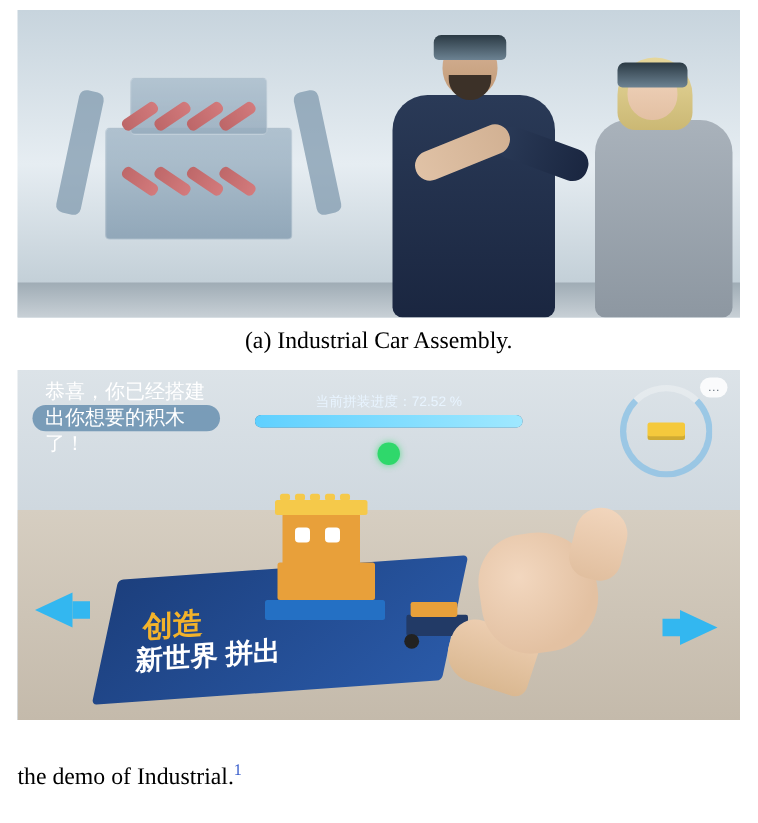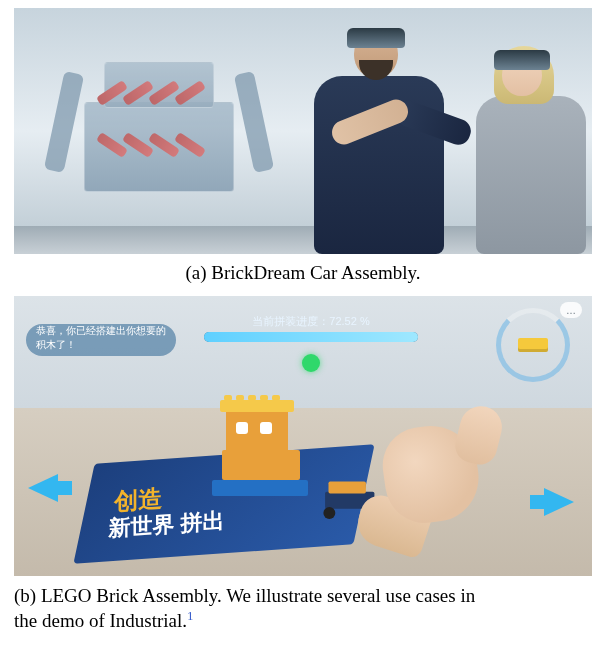--- a/index.html
+++ b/index.html
@@ -154,25 +154,25 @@
     background: linear-gradient(90deg,#5fd0ff, #9fe8ff);
     border-radius: 5px;
   }
   .panel-b .dot-green {
     position:absolute; left: 288px; top: 58px;
     width:18px; height:18px; background:#2fd86b; border-radius:50%;
     box-shadow: 0 0 6px rgba(47,216,107,0.7);
   }
   .panel-b .chip-left {
     position:absolute; left: 12px; top: 28px;
-    width: 150px; height: 32px;
+    width: 150px; height: 21px;
     background: rgba(70,120,160,0.65);
     border-radius: 16px;
-    color:#fff; font-family:sans-serif; font-size:10px;
-    display:flex; align-items:flex-start; padding:0 10px;
+    color:#fff; font-family:sans-serif; font-size:16px;
+    display:flex; align-items:center; padding:0 10px;
   }
   .panel-b .ring-right {
     position:absolute; right: 22px; top: 12px;
     width: 74px; height: 74px;
     border: 5px solid rgba(130,190,230,0.7);
     border-top-color: rgba(255,255,255,0.3);
     border-radius: 50%;
     display:flex; align-items:center; justify-content:center;
   }
   .panel-b .ring-right .piece {
@@ -283,21 +283,21 @@
       <div class="arm-l"></div>
     </div>
     <div class="person person-2">
       <div class="torso"></div>
       <div class="hair"></div>
       <div class="head"></div>
       <div class="visor"></div>
     </div>
   </div>
 
-  <div class="caption">(a) BrickDream Car Assembly.</div>
+  <div class="caption">(a) Industrial Car Assembly.</div>
 
   <div class="panel-b">
     <div class="table"></div>
 
     <div class="chip-left">
       <span>恭喜，你已经搭建出你想要的积木了！</span>
     </div>
 
     <div class="progress-wrap">
       <div>当前拼装进度：72.52 %</div>
@@ -348,17 +348,17 @@
     </div>
 
     <div class="hand">
       <div class="wrist"></div>
       <div class="palm"></div>
       <div class="thumb"></div>
     </div>
   </div>
 
   <div class="caption-b">
-    <span>(b) LEGO Brick Assembly. We illustrate several use cases in</span><br>
+    <br>
     <span>the demo of Industrial.</span><span class="foot-ref">1</span>
   </div>
 
 </div>
 
 </body></html>

